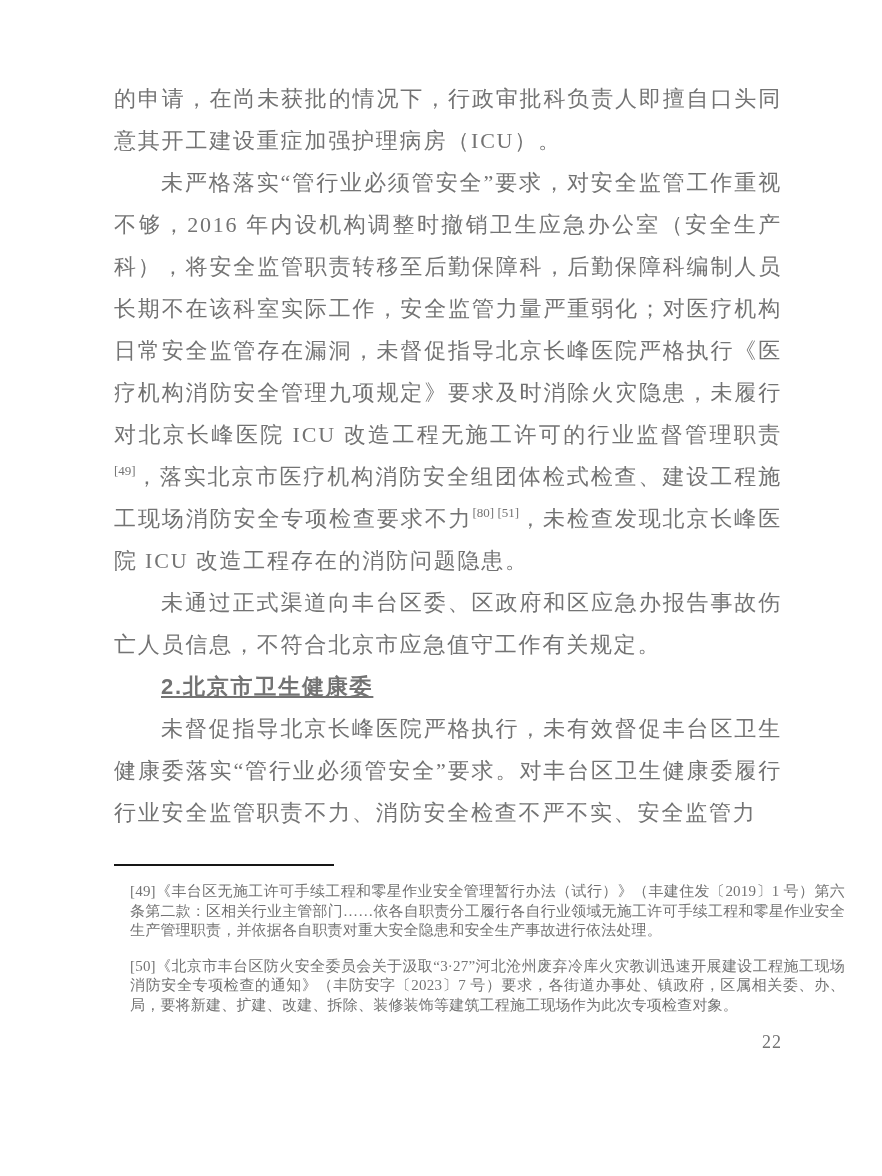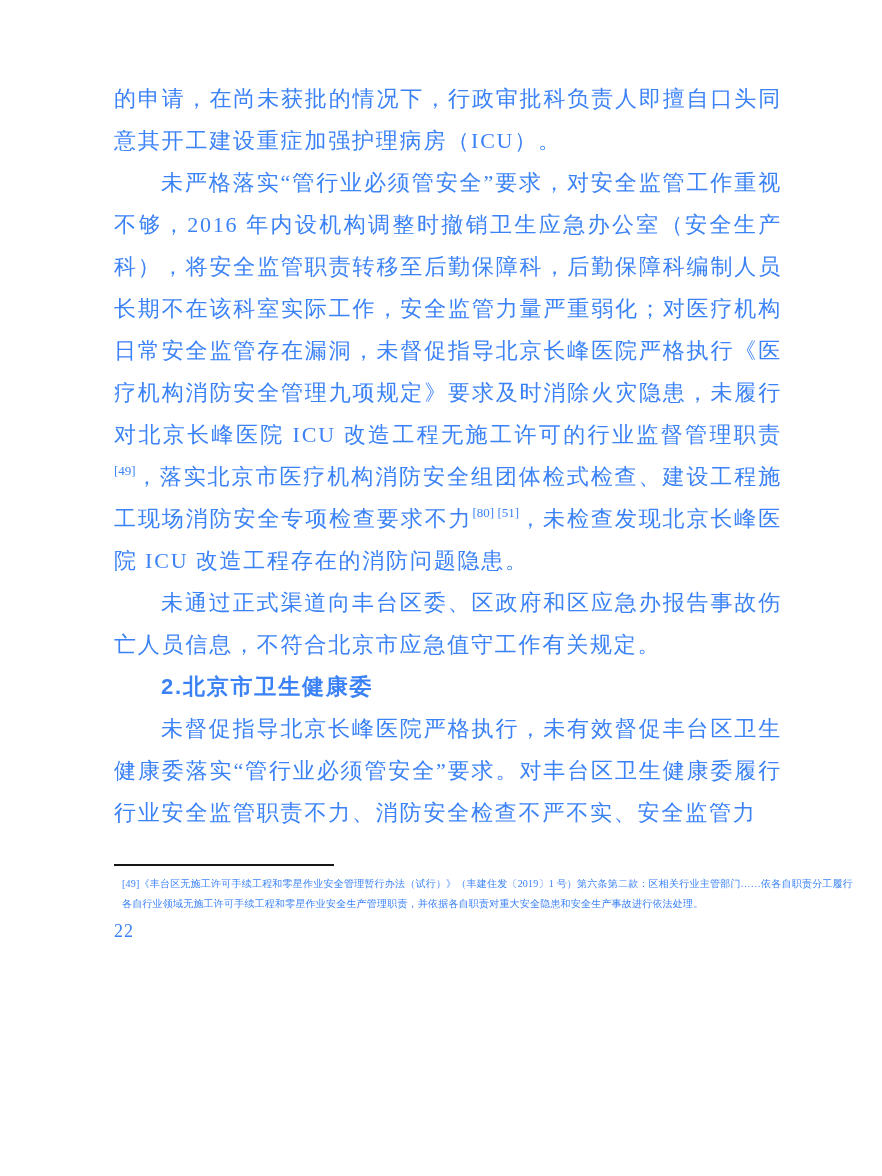--- a/index.html
+++ b/index.html
@@ -5,21 +5,21 @@
   html, body {
     margin: 0;
     padding: 0;
     background: #ffffff;
   }
   .page {
     position: relative;
     width: 882px;
     height: 1176px;
     background: #ffffff;
-    color: #3b82f6;
+    color: #737373;
     font-family: "Liberation Serif", "DejaVu Serif", serif;
     box-sizing: border-box;
     padding: 78px 0 0 114px;
     overflow: hidden;
   }
   .body-text {
     width: 668px;
     height: 757px;
     overflow: hidden;
   }
@@ -28,49 +28,50 @@
     font-size: 22px;
     line-height: 42px;
     letter-spacing: 1.8px;
     text-align: justify;
     text-justify: inter-ideograph;
   }
   .indent { text-indent: 47px; }
   .heading {
     font-weight: bold;
     font-family: "Liberation Sans", "DejaVu Sans", sans-serif;
+    text-decoration: underline;
   }
   .fn-ref {
     font-size: 13px;
     letter-spacing: 0;
     line-height: 0;
     vertical-align: 9px;
   }
   .footnote-sep {
     width: 220px;
     height: 0;
     border-top: 2px solid #161616;
     margin-top: 29px;
   }
   .footnotes {
     width: 747px;
     margin-top: 6px;
   }
   .footnote {
-    margin: 8px;
-    font-size: 10px;
+    margin: 16px;
+    font-size: 15px;
     line-height: 19.6px;
     letter-spacing: 0.2px;
     text-align: justify;
     text-justify: inter-ideograph;
   }
   .page-number-row {
     width: 668px;
     margin-top: 5px;
-    text-align: left;
+    text-align: right;
   }
   .page-number {
     font-size: 18px;
     letter-spacing: 1px;
   }
 </style>
 </head>
 <body>
 
 <div class="page">
@@ -90,20 +91,21 @@
     <p class="para indent">未督促指导北京长峰医院严格执行，未有效督促丰台区卫生健康委落实“管行业必须管安全”要求。对丰台区卫生健康委履行行业安全监管职责不力、消防安全检查不严不实、安全监管力</p>
 
   </div>
 
   <div class="footnote-sep"></div>
 
   <div class="footnotes">
 
     <p class="footnote"><span>[49]</span><span>《丰台区无施工许可手续工程和零星作业安全管理暂行办法（试行）》（丰建住发〔2019〕1 号）第六条第二款：区相关行业主管部门……依各自职责分工履行各自行业领域无施工许可手续工程和零星作业安全生产管理职责，并依据各自职责对重大安全隐患和安全生产事故进行依法处理。</span></p>
 
+    <p class="footnote"><span>[50]</span><span>《北京市丰台区防火安全委员会关于汲取“3·27”河北沧州废弃冷库火灾教训迅速开展建设工程施工现场消防安全专项检查的通知》（丰防安字〔2023〕7 号）要求，各街道办事处、镇政府，区属相关委、办、局，要将新建、扩建、改建、拆除、装修装饰等建筑工程施工现场作为此次专项检查对象。</span></p>
 
 
   </div>
 
   <div class="page-number-row">
     <span class="page-number">22</span>
   </div>
 
 </div>
 

